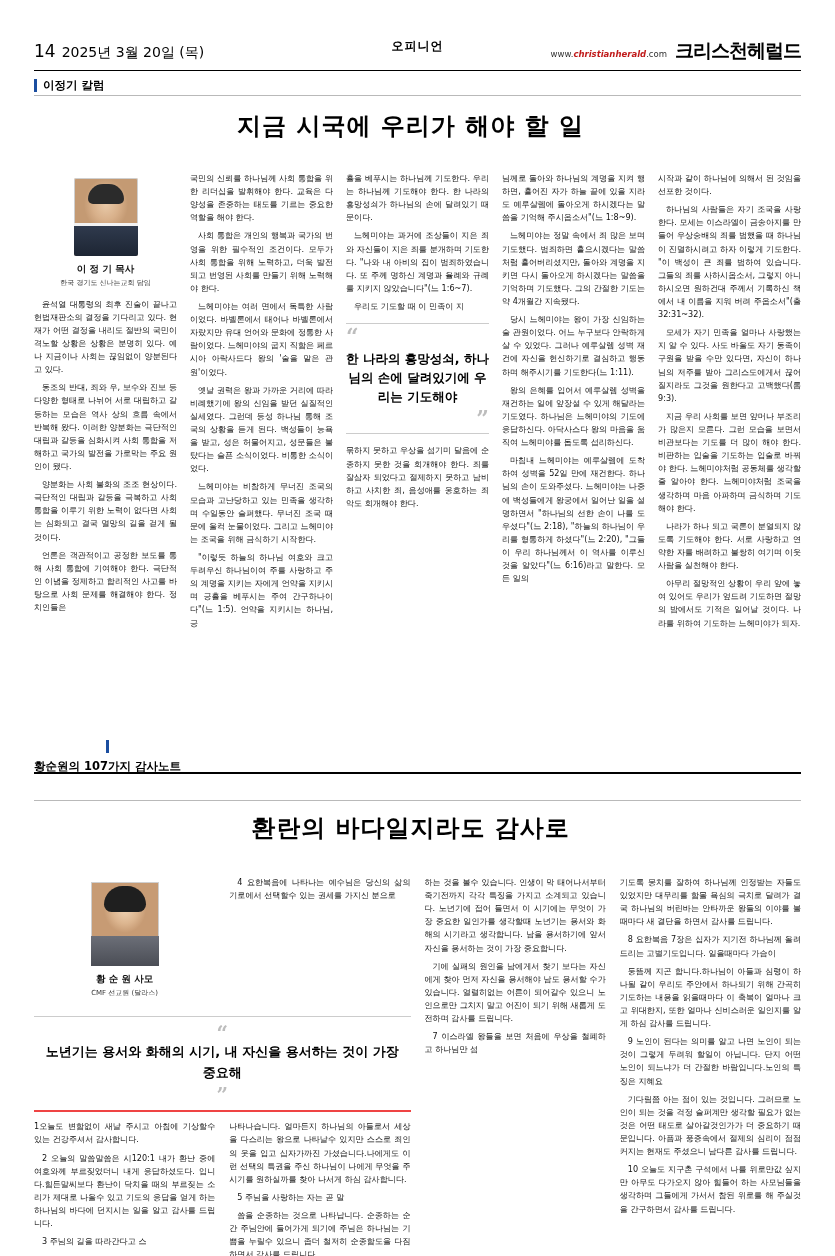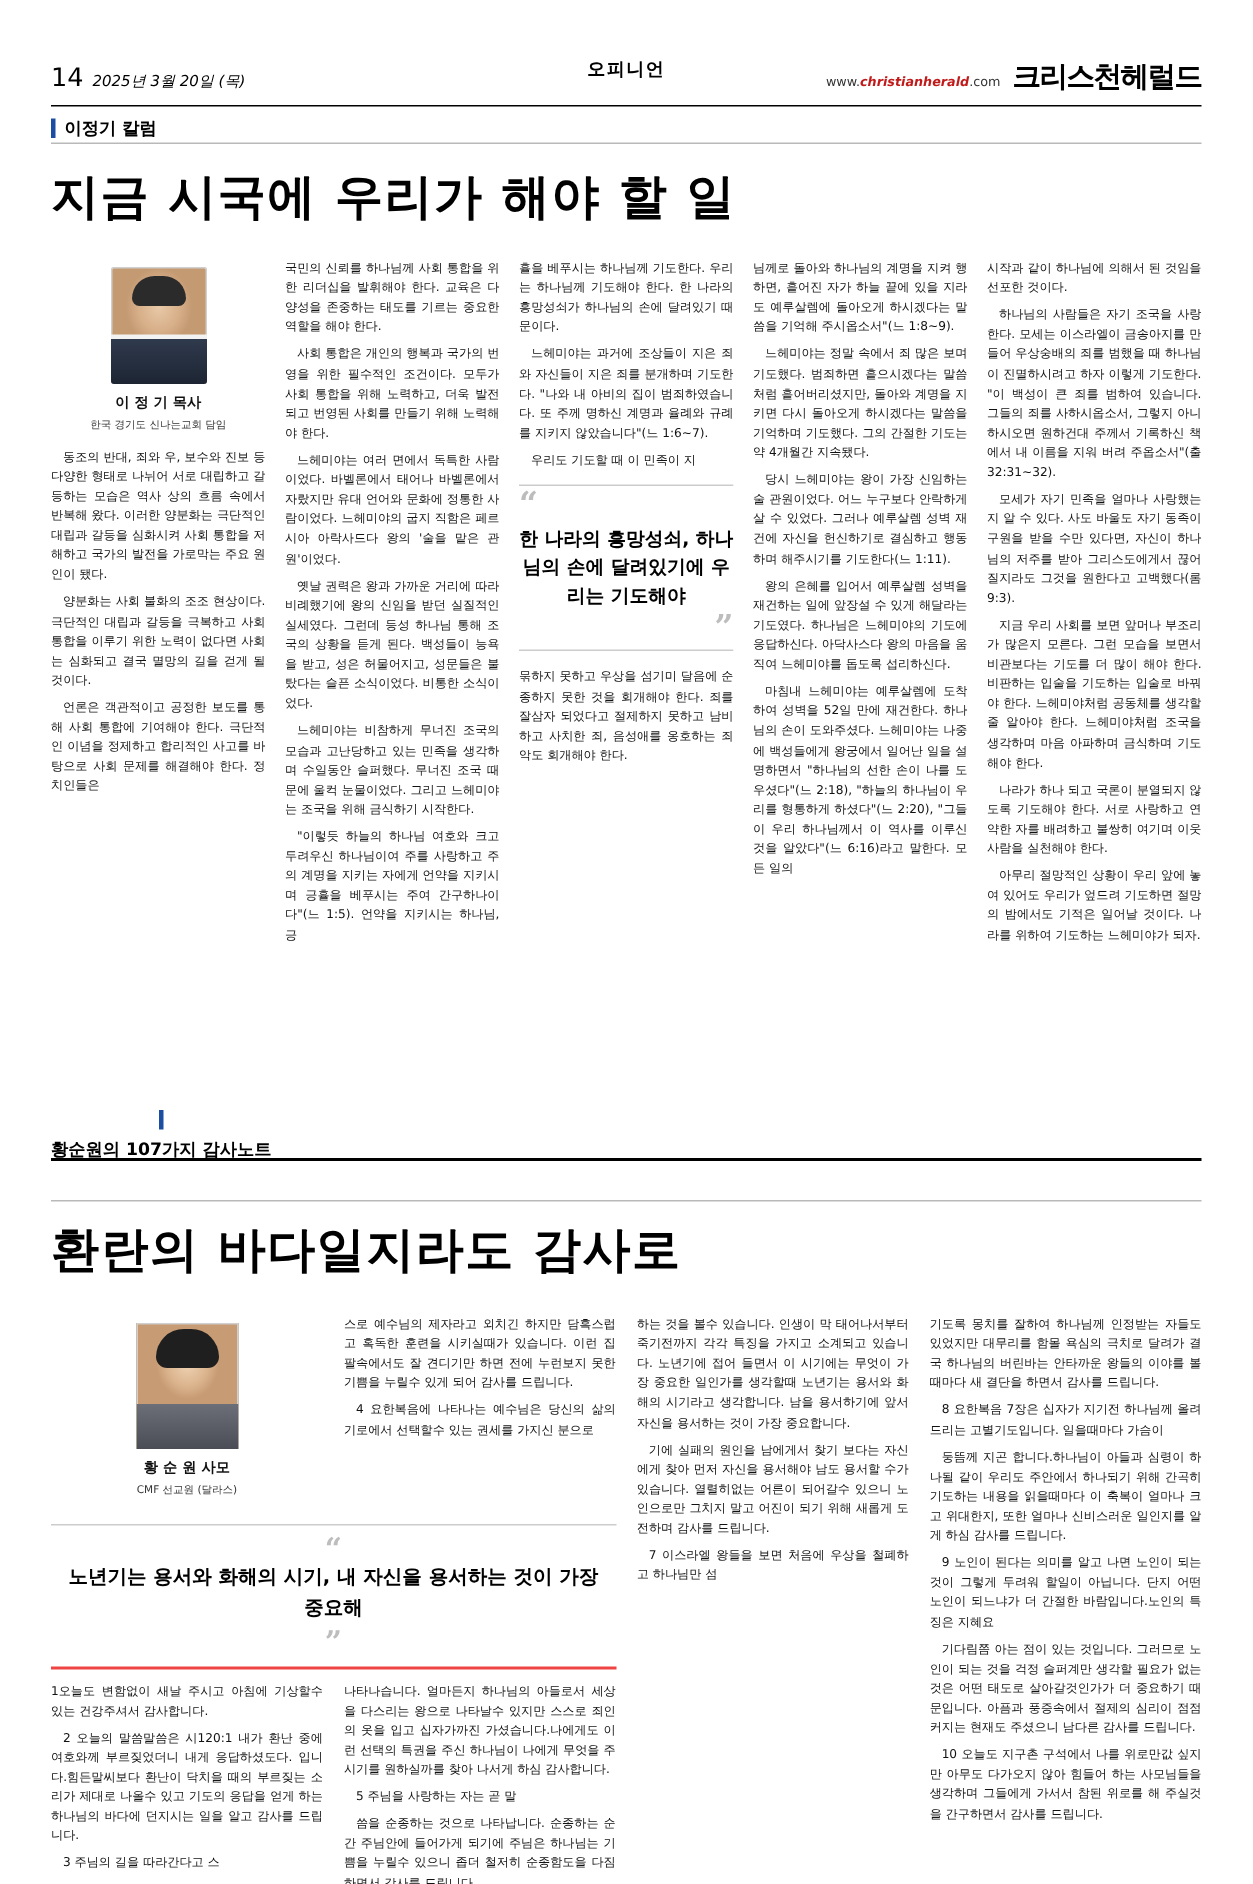--- a/index.html
+++ b/index.html
@@ -40,23 +40,22 @@
     align-items: baseline;
     gap: 6px;
   }
   .page-number {
     font-size: 17px;
     font-weight: normal;
     color: #000;
     letter-spacing: 0px;
   }
   .issue-date {
-    font-size: 10px;
+    font-size: 14px;
     color: #000;
-    font-style: italic;
   }
   .section-title {
     position: absolute;
     left: 50%;
     transform: translateX(-50%);
     font-size: 12px;
     font-weight: bold;
     letter-spacing: 1px;
   }
   .masthead-right {
@@ -116,21 +115,22 @@
     right: 34px;
     height: 1px;
     background: #b9b9b9;
   }
 
   
   .headline {
     position: absolute;
     left: 34px;
     right: 48px;
-    font-size: 32px;
+    text-align: center;
+    font-size: 24px;
     font-weight: bold;
     letter-spacing: 1px;
     font-family: "DejaVu Sans", "Liberation Sans", sans-serif;
   }
   .headline1 { top: 110px; }
 
   
   .body1 {
     position: absolute;
     top: 172px;
@@ -348,20 +348,21 @@
   <div class="headline headline1">지금 시국에 우리가 해야 할 일</div>
 
   <div class="body1">
 
     <div class="col">
       <div class="author-block">
         <div class="author-photo"></div>
         <div class="author-name">이 정 기 목사</div>
         <div class="author-role">한국 경기도 신나는교회 담임</div>
       </div>
+      <p>윤석열 대통령의 최후 진술이 끝나고 헌법재판소의 결정을 기다리고 있다. 현재가 어떤 결정을 내리도 절반의 국민이 격노할 상황은 상황은 분명히 있다. 예나 지금이나 사회는 끊임없이 양분된다고 있다.</p>
       <p>동조의 반대, 죄와 우, 보수와 진보 등 다양한 형태로 나뉘어 서로 대립하고 갈등하는 모습은 역사 상의 흐름 속에서 반복해 왔다. 이러한 양분화는 극단적인 대립과 갈등을 심화시켜 사회 통합을 저해하고 국가의 발전을 가로막는 주요 원인이 됐다.</p>
       <p>양분화는 사회 불화의 조조 현상이다. 극단적인 대립과 갈등을 극복하고 사회 통합을 이루기 위한 노력이 없다면 사회는 심화되고 결국 멸망의 길을 걷게 될 것이다.</p>
       <p>언론은 객관적이고 공정한 보도를 통해 사회 통합에 기여해야 한다. 극단적인 이념을 정제하고 합리적인 사고를 바탕으로 사회 문제를 해결해야 한다. 정치인들은</p>
     </div>
 
     <div class="col">
       <p class="noindent">국민의 신뢰를 하나님께 사회 통합을 위한 리더십을 발휘해야 한다. 교육은 다양성을 존중하는 태도를 기르는 중요한 역할을 해야 한다.</p>
       <p>사회 통합은 개인의 행복과 국가의 번영을 위한 필수적인 조건이다. 모두가 사회 통합을 위해 노력하고, 더욱 발전되고 번영된 사회를 만들기 위해 노력해야 한다.</p>
       <p>느헤미야는 여러 면에서 독특한 사람이었다. 바벨론에서 태어나 바벨론에서 자랐지만 유대 언어와 문화에 정통한 사람이었다. 느헤미야의 굽지 직함은 페르시아 아락사드다 왕의 '술을 맡은 관원'이었다.</p>
       <p>옛날 권력은 왕과 가까운 거리에 따라 비례했기에 왕의 신임을 받던 실질적인 실세였다. 그런데 등성 하나님 통해 조국의 상황을 듣게 된다. 백성들이 능욕을 받고, 성은 허물어지고, 성문들은 불탔다는 슬픈 소식이었다. 비통한 소식이었다.</p>
@@ -413,21 +414,20 @@
 
     <div class="block-col2-top">
       <div class="col">
         <div class="author-block">
           <div class="author-photo2"></div>
           <div class="author-name">황 순 원 사모</div>
           <div class="author-role">CMF 선교원 (달라스)</div>
         </div>
       </div>
       <div class="col">
-        <p class="noindent">스로 예수님의 제자라고 외치긴 하지만 담흑스럽고 혹독한 훈련을 시키실때가 있습니다. 이런 집 팔속에서도 잘 견디기만 하면 전에 누런보지 못한 기쁨을 누릴수 있게 되어 감사를 드립니다.</p>
         <p>4 요한복음에 나타나는 예수님은 당신의 삶의 기로에서 선택할수 있는 권세를 가지신 분으로</p>
       </div>
     </div>
 
     <div class="pullquote2">
       <span class="qmark">“</span>
       <span class="qtext">노년기는 용서와 화해의 시기, 내 자신을 용서하는 것이 가장 중요해</span>
       <span class="qmark">”</span>
     </div>
 

